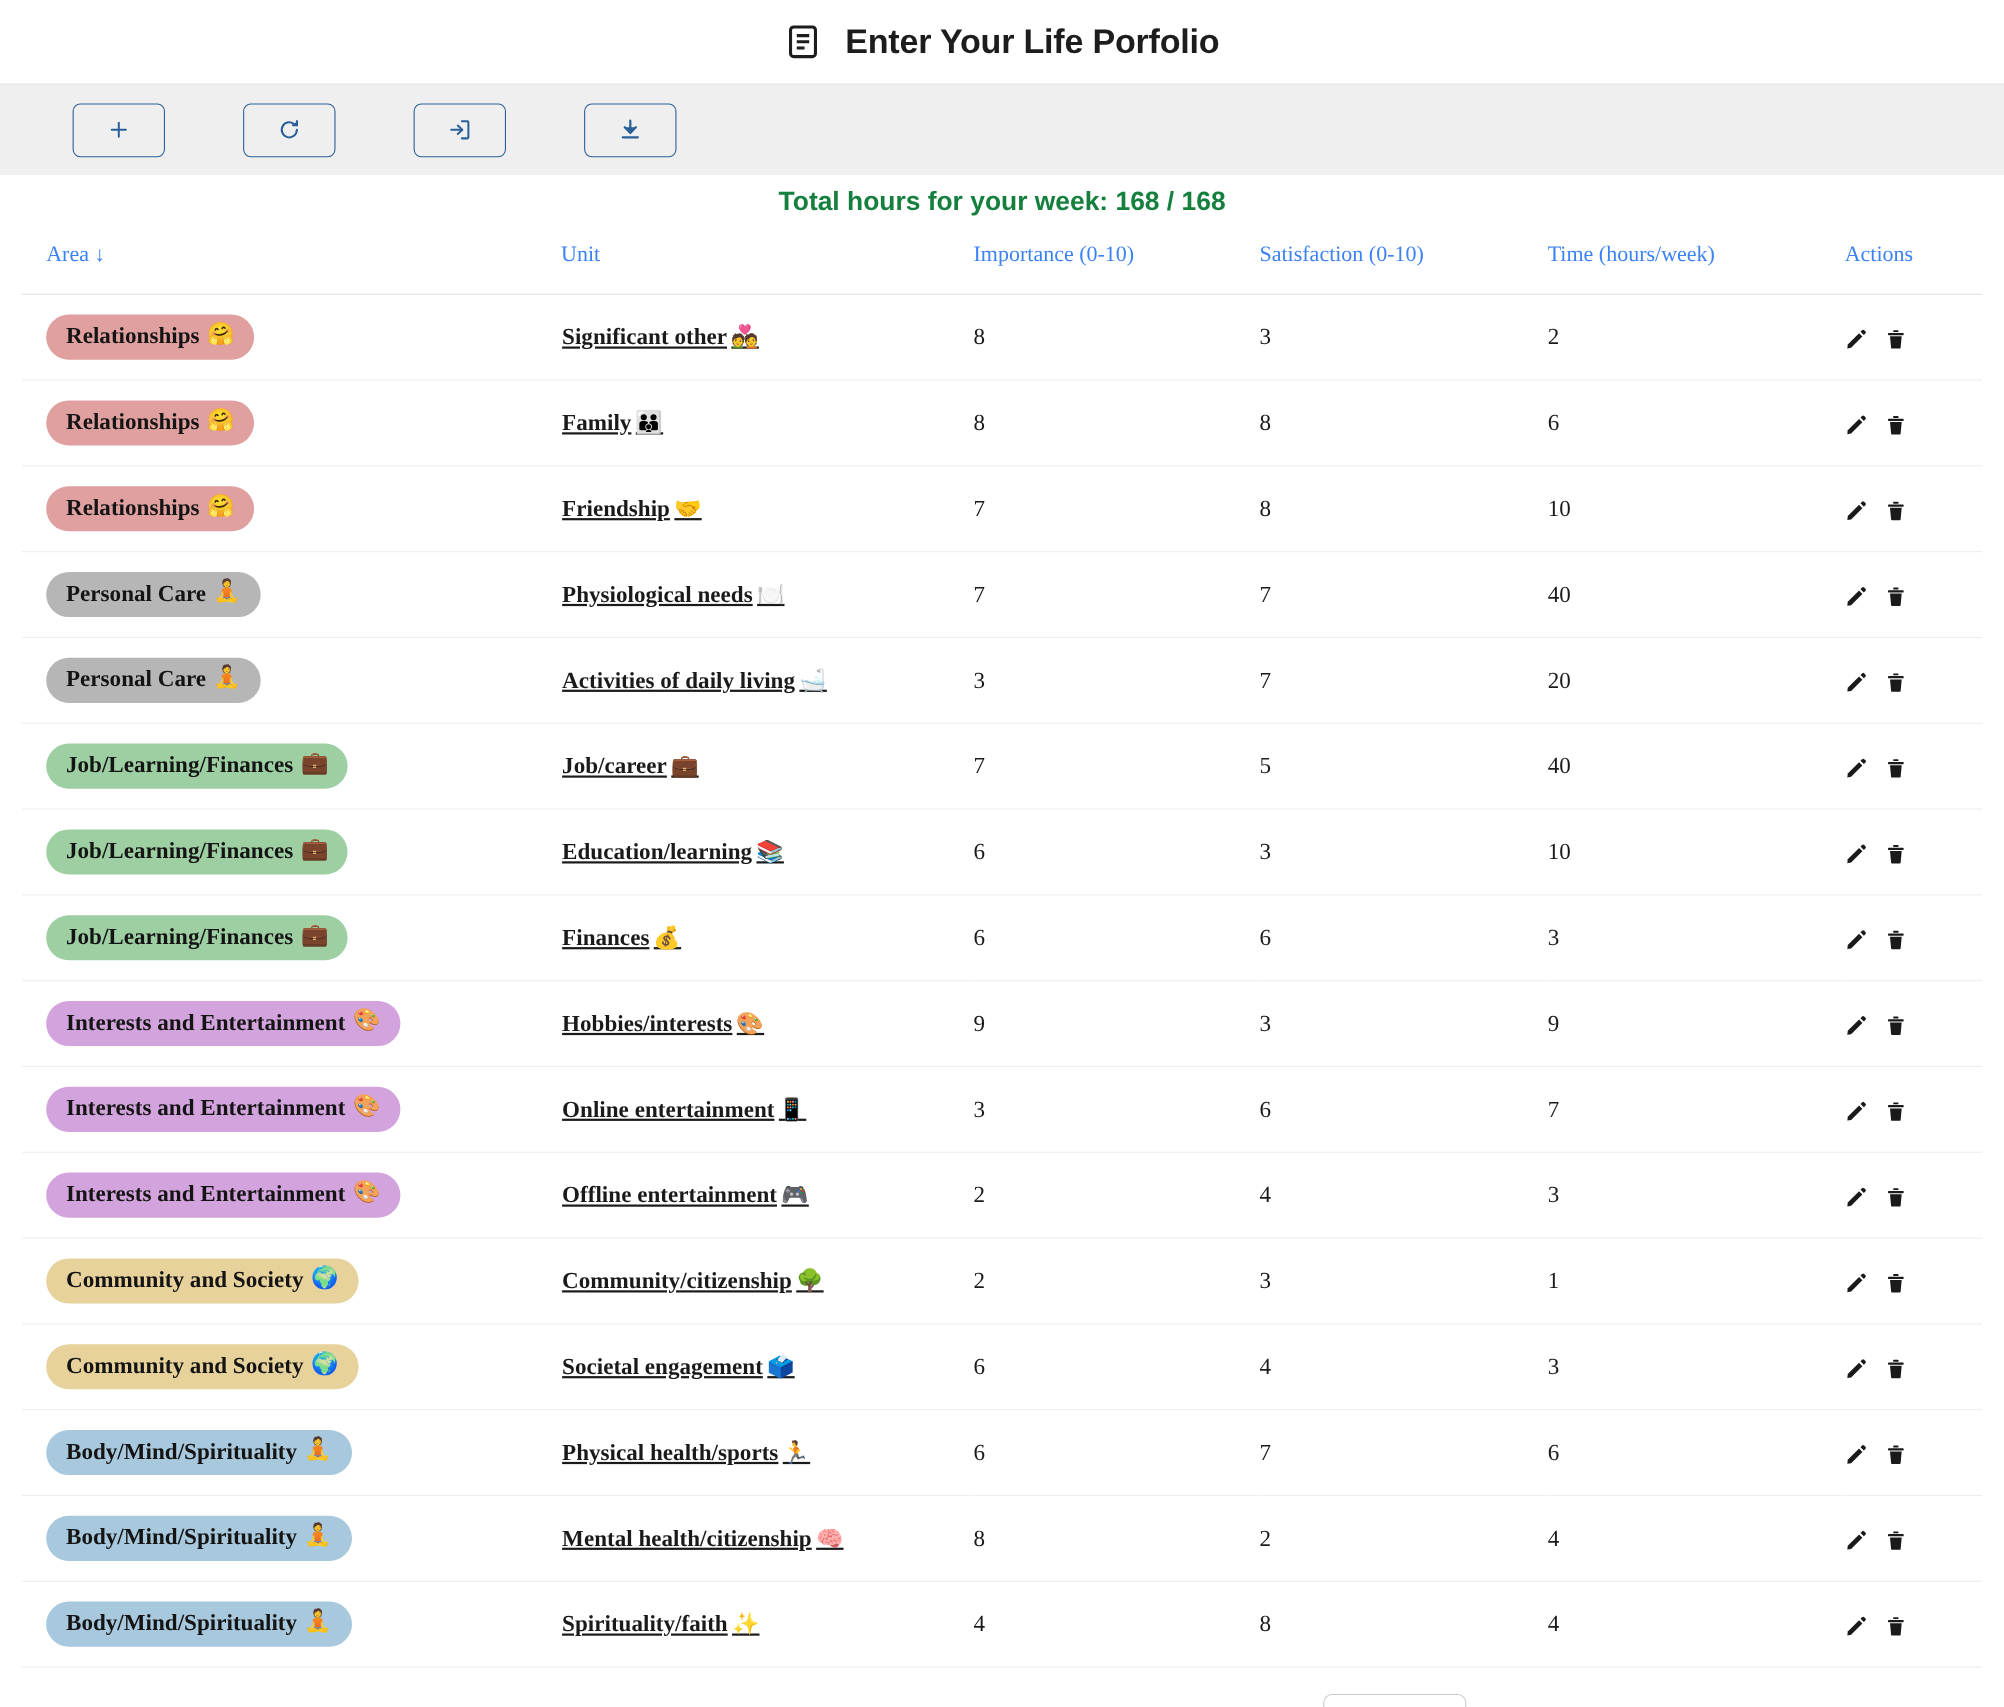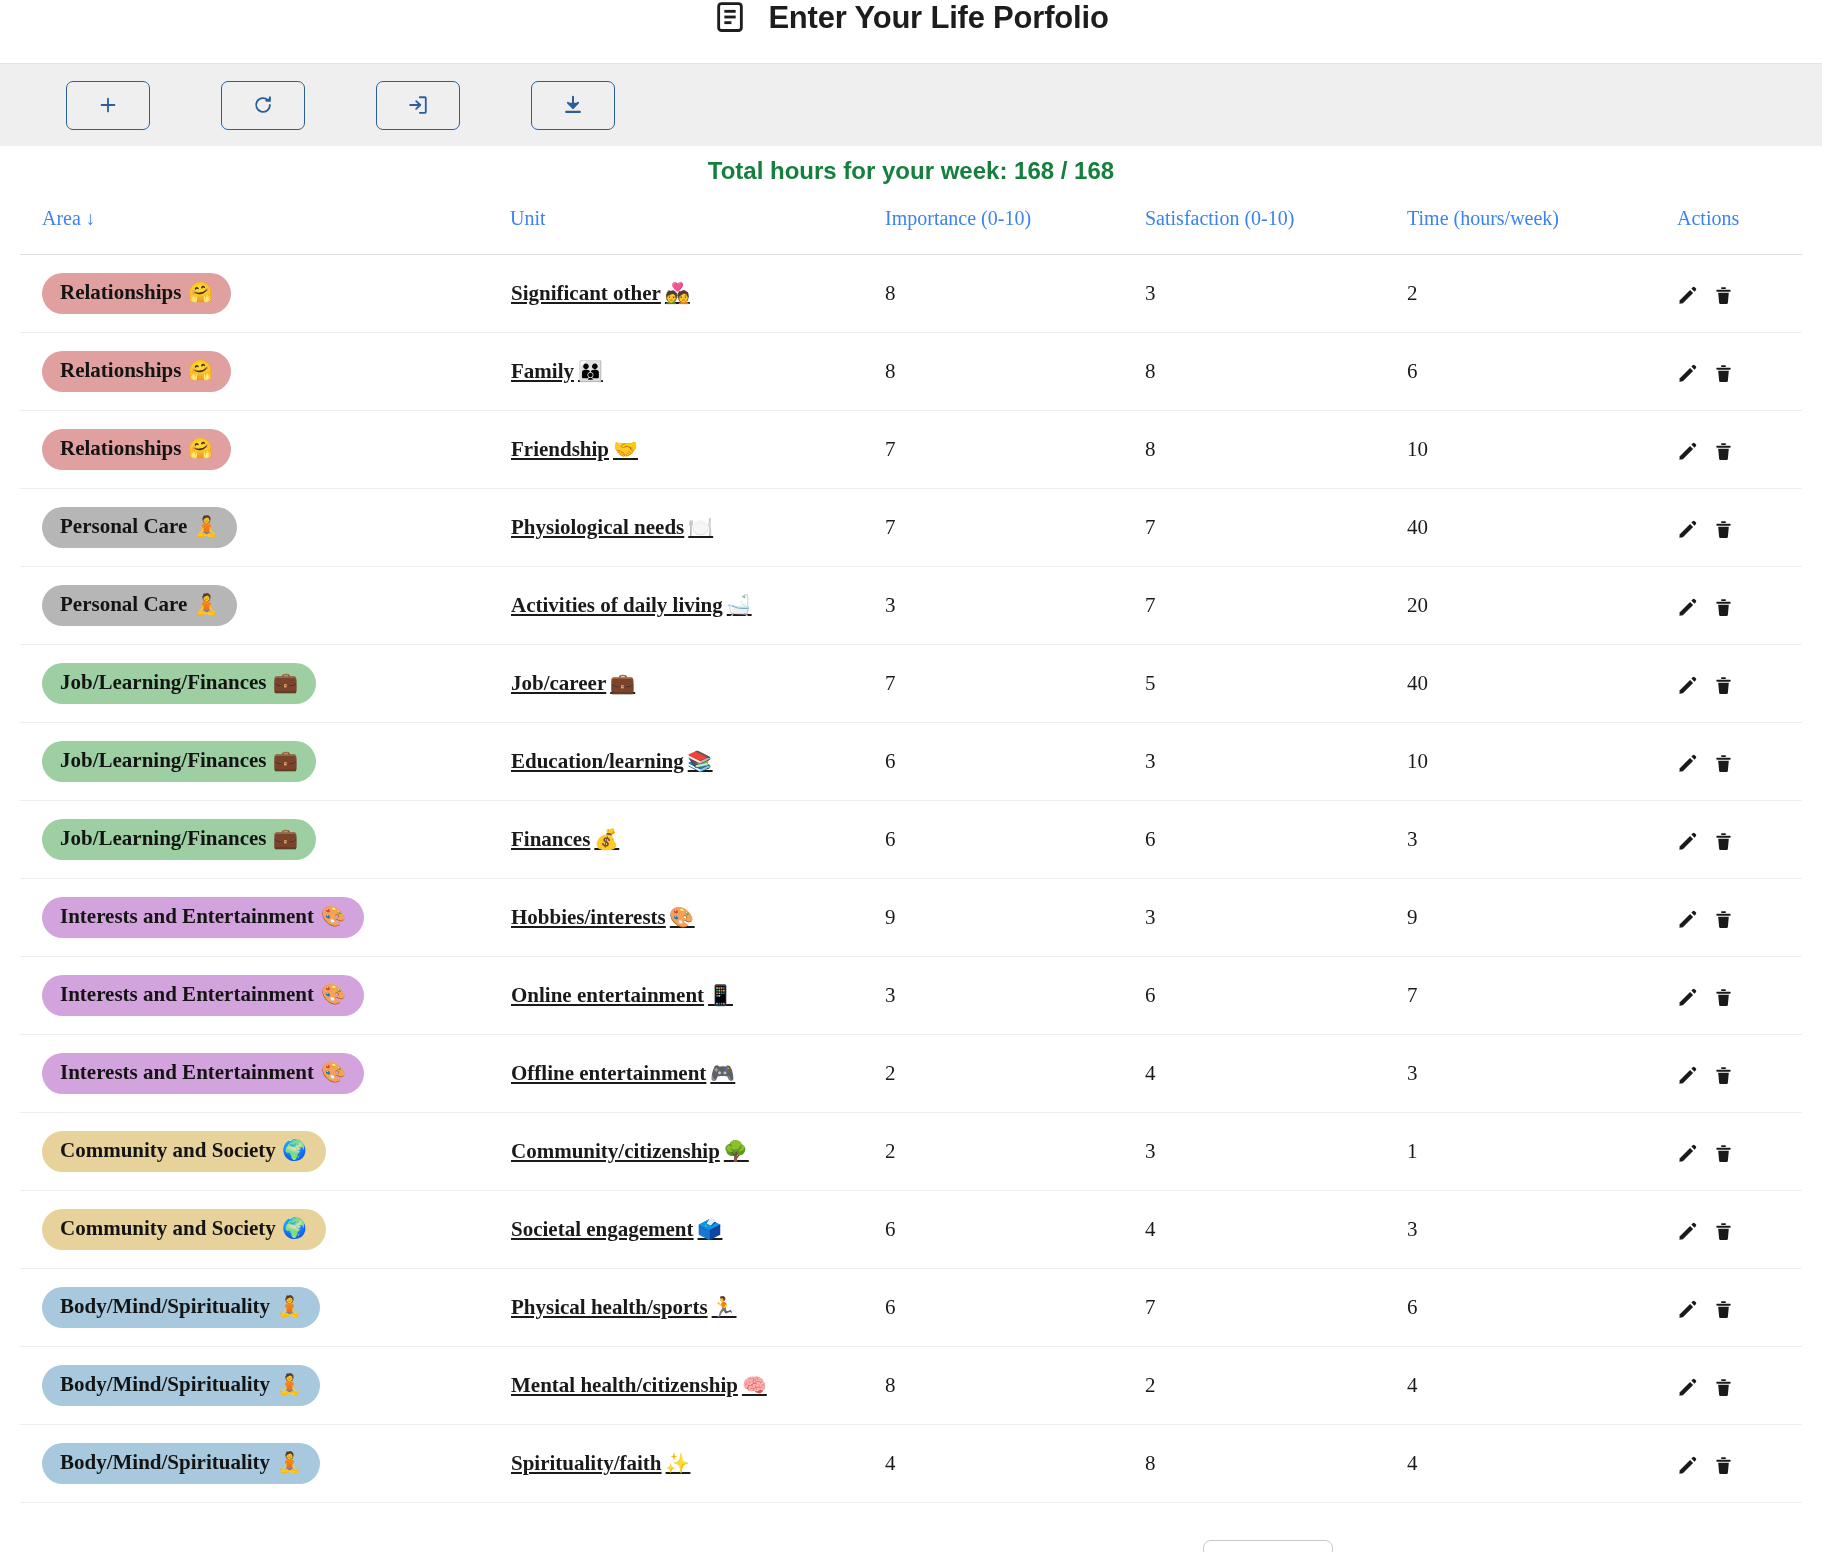--- a/index.html
+++ b/index.html
@@ -7,23 +7,23 @@
     margin: 0; padding: 0;
     width: 1822px;
     background: #ffffff;
     font-family: "Liberation Sans", sans-serif;
   }
 
   .page { width: 1822px; min-height: 1552px; background: #fff; overflow: hidden; position: relative; }
 
   
   .title-bar {
-    height: 63px;
+    height: 76px;
     display: flex;
-    align-items: flex-start;
+    align-items: center;
     justify-content: center;
     gap: 21px;
     background: #ffffff;
   }
   .title-icon { width: 34px; height: 34px; display: block; }
   .title-text {
     font-size: 31px;
     font-weight: bold;
     color: #1d1d1d;
     letter-spacing: -0.2px;
@@ -99,21 +99,20 @@
     padding: 0;
     height: 78px;
     vertical-align: middle;
   }
   tbody tr:first-child td { border-top: none; }
 
   td.area-cell { padding-left: 22px; }
 
   .pill {
     display: inline-flex;
-    align-items: center;
     gap: 7px;
     border-radius: 22px;
     padding: 7px 18px 9px 18px;
     font-family: "Liberation Serif", serif;
     font-size: 21px;
     font-weight: bold;
     color: #141414;
     white-space: nowrap;
     line-height: 1.15;
   }

